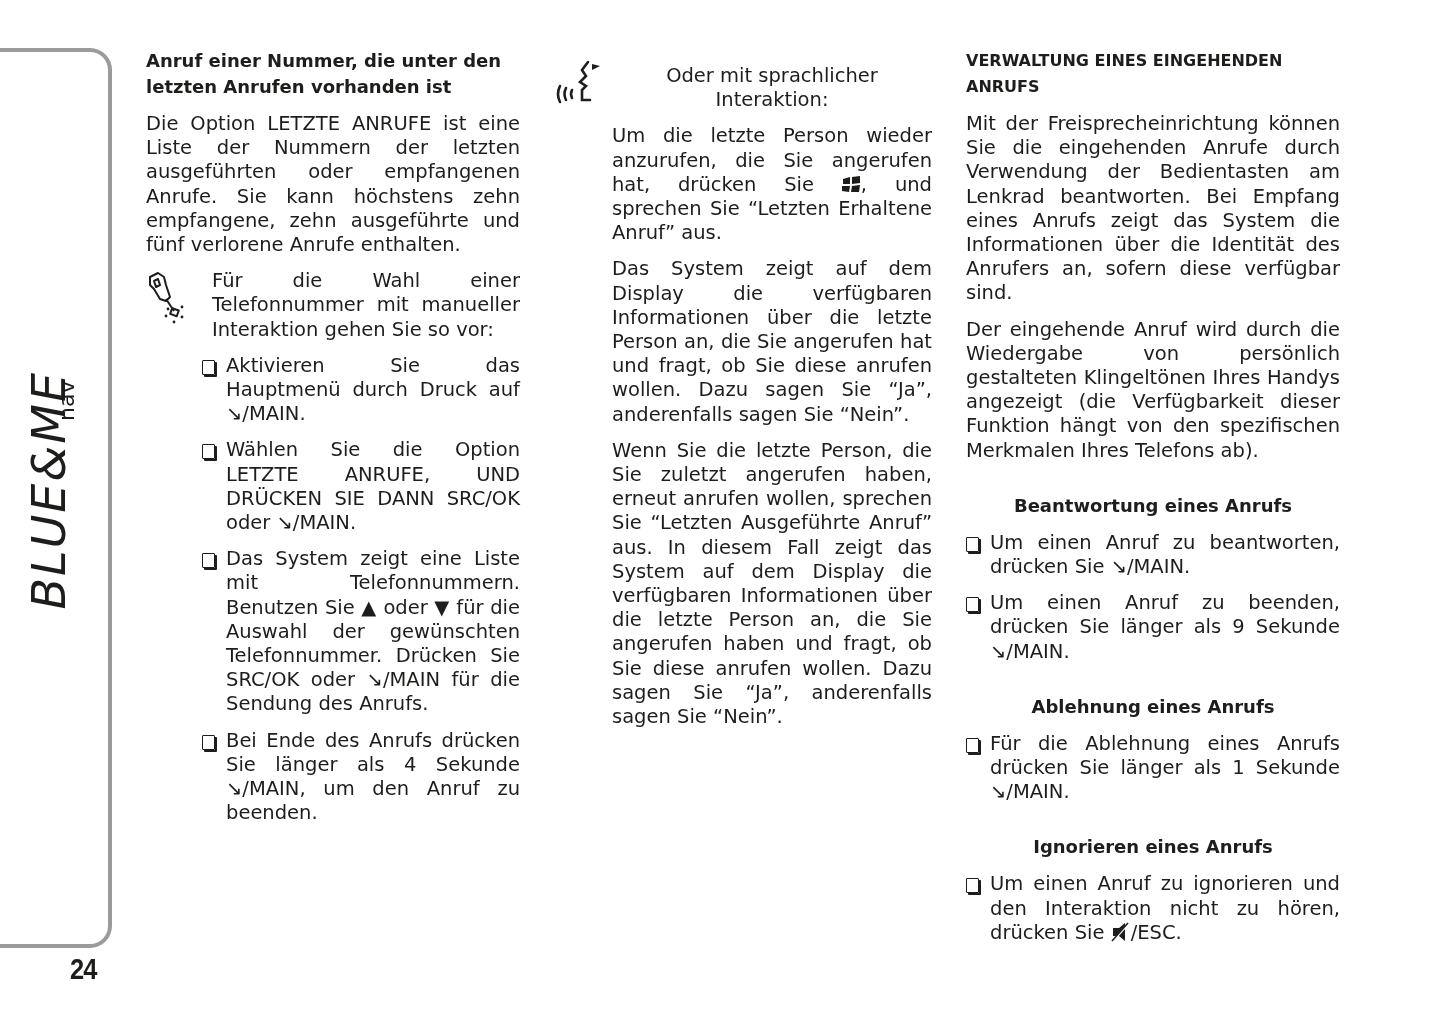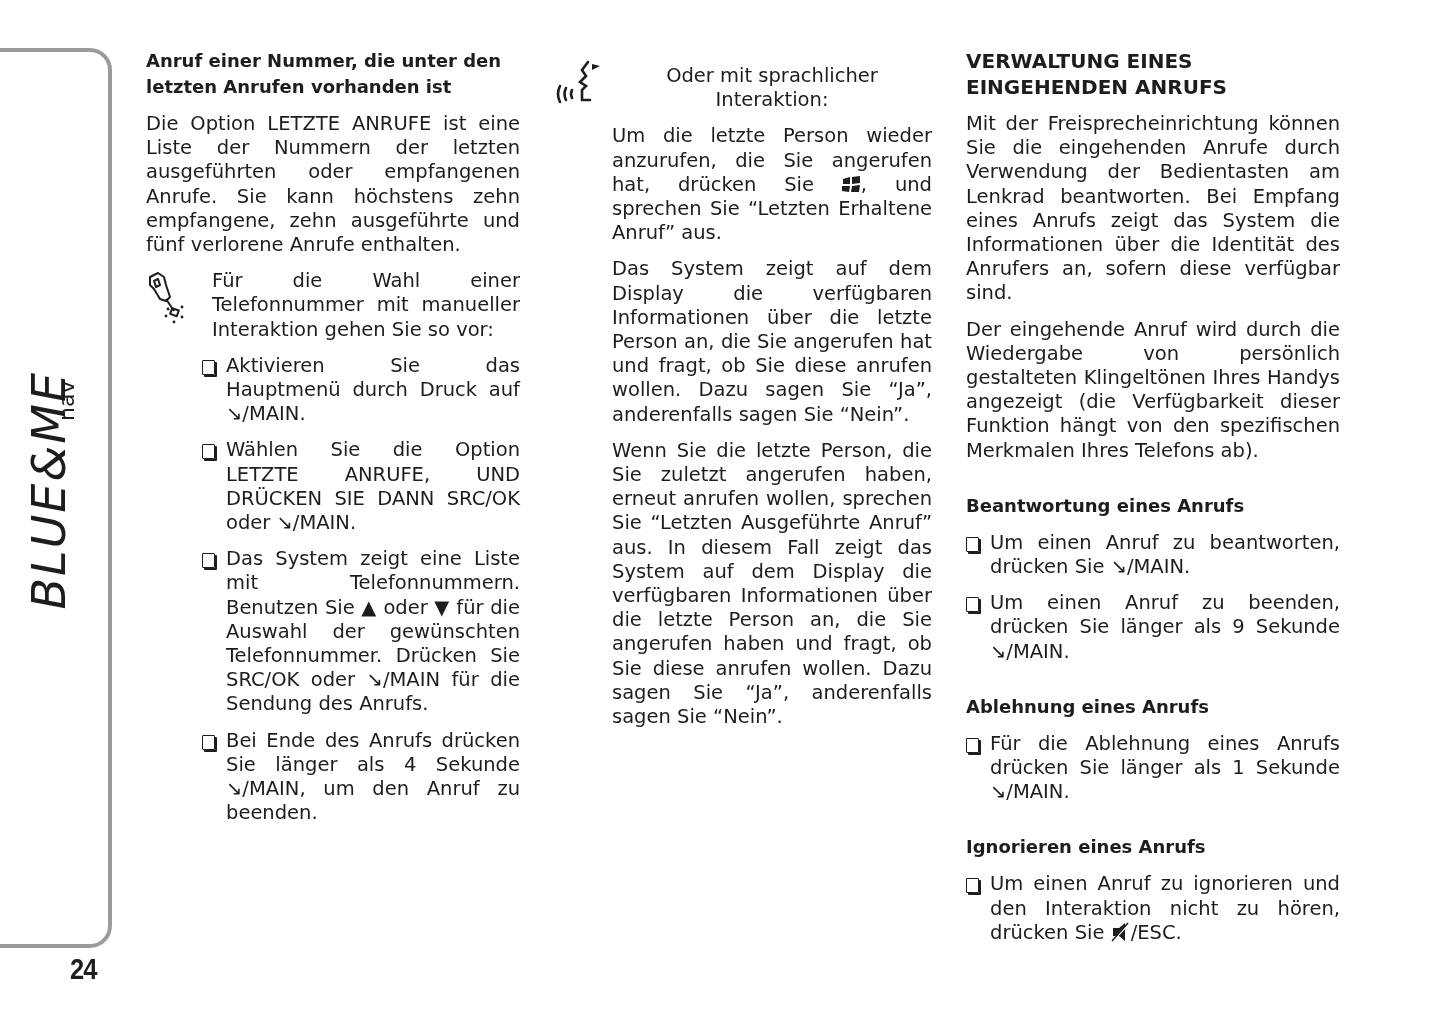--- a/index.html
+++ b/index.html
@@ -15,22 +15,22 @@
   .logo-sub { font-size: 22px; line-height: 1; margin-left: -50px; margin-top: 30px; color:#1d1d1b; }
   .page-num { position: absolute; left: 70px; top: 952px; font-family: "Liberation Sans", sans-serif;
               font-weight: 700; font-size: 30px; transform: scaleX(0.85); transform-origin: left; letter-spacing: -1px; }
 
   .col { position: absolute; top: 48px; font-size: 19.5px; line-height: 24.2px; text-align: justify; }
   .col1 { left: 146px; width: 374px; }
   .col2 { left: 612px; width: 320px; }
   .col3 { left: 966px; width: 374px; }
   p { margin: 0 0 12px 0; }
   h3 { margin: 0 0 12px 0; font-size: 18px; line-height: 26px; font-weight: 700; text-align: left; }
-  h2 { margin: 0 0 12px 0; font-size: 20px; line-height: 26px; font-weight: 700; text-align: left; }
-  .sub-h { margin-top: 30px; }
+  h2 { margin: 0 0 12px 0; font-size: 16px; line-height: 26px; font-weight: 700; text-align: left; }
+  .sub-h { margin-top: 30px; text-align: center; }
   b { font-weight: 400; }
   .bullets { margin: 0; padding: 0; list-style: none; }
   .bullets li { position: relative; padding-left: 24px; margin-bottom: 12px; }
   .bullets li .box { position: absolute; left: 0; top: 6px; width: 11px; height: 13px;
                      border: 1.6px solid #1d1d1b; box-shadow: 2px 2px 0 #1d1d1b; border-radius:1px;}
   .indent { margin-left: 56px; }
   .note { position: relative; padding-left: 66px; }
   .note-icon { position: absolute; left: -2px; top: 0; width: 48px; height: 56px; }
   .voice { position: relative; }
   .voice-icon { position: absolute; left: -58px; top: -8px; width: 50px; height: 54px; }

